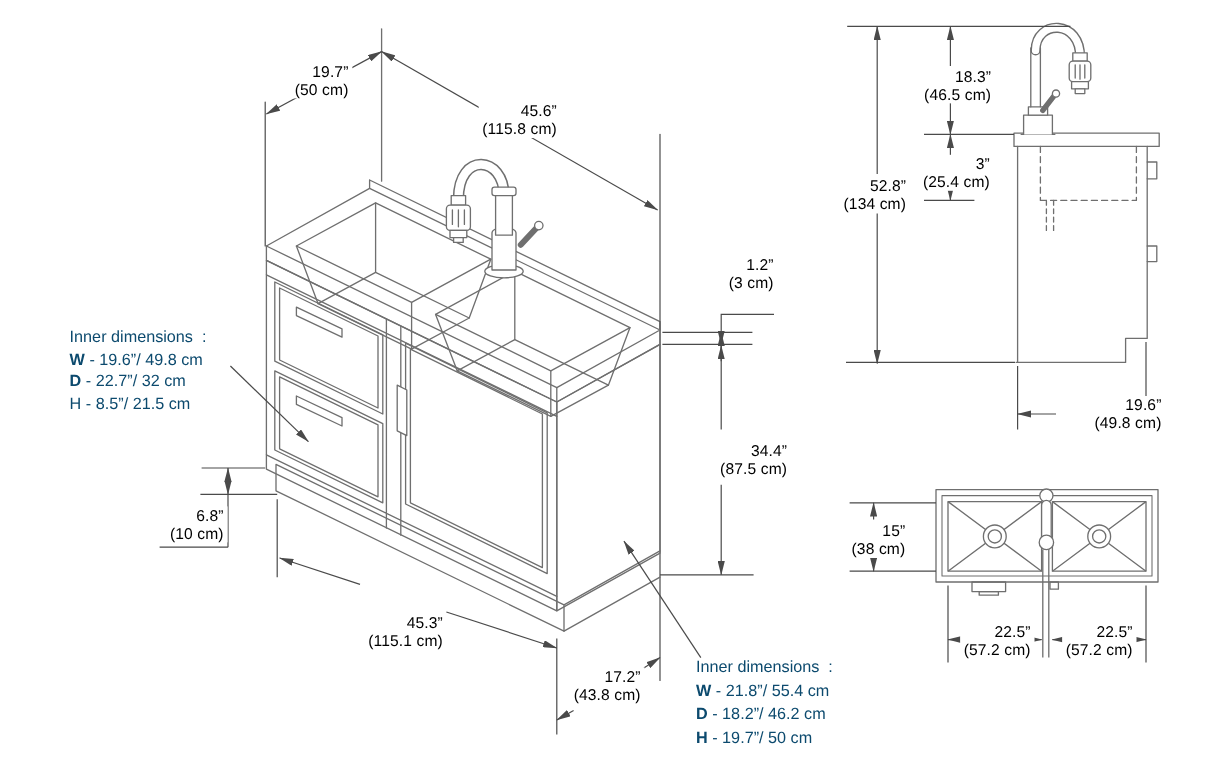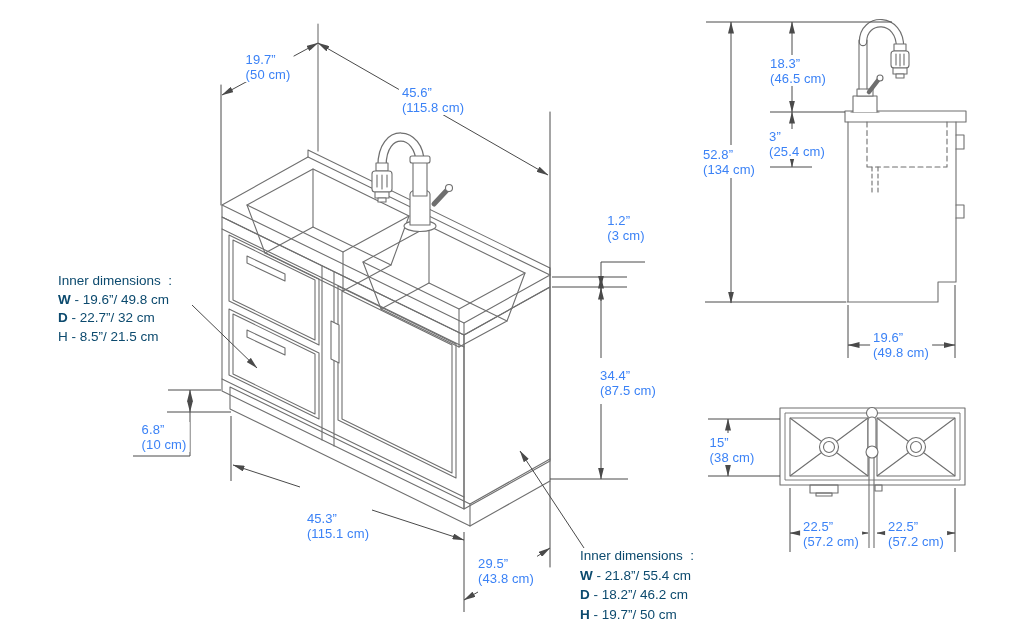--- a/index.html
+++ b/index.html
@@ -1,23 +1,23 @@
 <!DOCTYPE html>
 <html><head>
 <meta charset="utf-8">
 <style>
   html,body{margin:0;padding:0;background:#fff;}
   body{width:1024px;height:641px;position:relative;overflow:hidden;
        font-family:"Liberation Sans",sans-serif;color:#222;}
   .stage{position:absolute;left:0;top:0;width:1024px;height:641px;}
   svg{position:absolute;left:0;top:0;}
   
-  .dim{position:absolute;transform:translate(-50%,-50%);text-align:left;
+  .dim{position:absolute;transform:translate(-50%,-50%);text-align:right;
        background:#fff;padding:0 3px;white-space:nowrap;
-       font-size:13px;line-height:15px;color:#3b82f6;letter-spacing:.1px;}
+       font-size:13px;line-height:15px;color:#000000;letter-spacing:.1px;}
   
   .note{position:absolute;white-space:nowrap;font-size:13.5px;color:#0c4a6e;}
   .note .t{white-space:pre;}
   .note.left{line-height:18.5px;}
   .note.right{line-height:19.5px;}
   .k{font-weight:bold;}
   .k.reg{font-weight:normal;}
 </style>
 </head>
 <body>
@@ -195,37 +195,37 @@
 </div>
 <div class="dim" style="left:164px;top:437px">
   <div>6.8”</div>
   <div>(10 cm)</div>
 </div>
 <div class="dim" style="left:338px;top:526px">
   <div>45.3”</div>
   <div>(115.1 cm)</div>
 </div>
 <div class="dim" style="left:506px;top:571px">
-  <div>29.5”</div>
+  <div>17.2”</div>
   <div>(43.8 cm)</div>
 </div>
 
 <div class="dim" style="left:729px;top:162px">
   <div>52.8”</div>
   <div>(134 cm)</div>
 </div>
 <div class="dim" style="left:798px;top:71px">
   <div>18.3”</div>
   <div>(46.5 cm)</div>
 </div>
 <div class="dim" style="left:797px;top:144px">
   <div>3”</div>
   <div>(25.4 cm)</div>
 </div>
-<div class="dim" style="left:901px;top:345px">
+<div class="dim" style="left:940px;top:345px">
   <div>19.6”</div>
   <div>(49.8 cm)</div>
 </div>
 
 <div class="dim" style="left:732px;top:450px">
   <div>15”</div>
   <div>(38 cm)</div>
 </div>
 <div class="dim" style="left:831px;top:534px">
   <div>22.5”</div>

